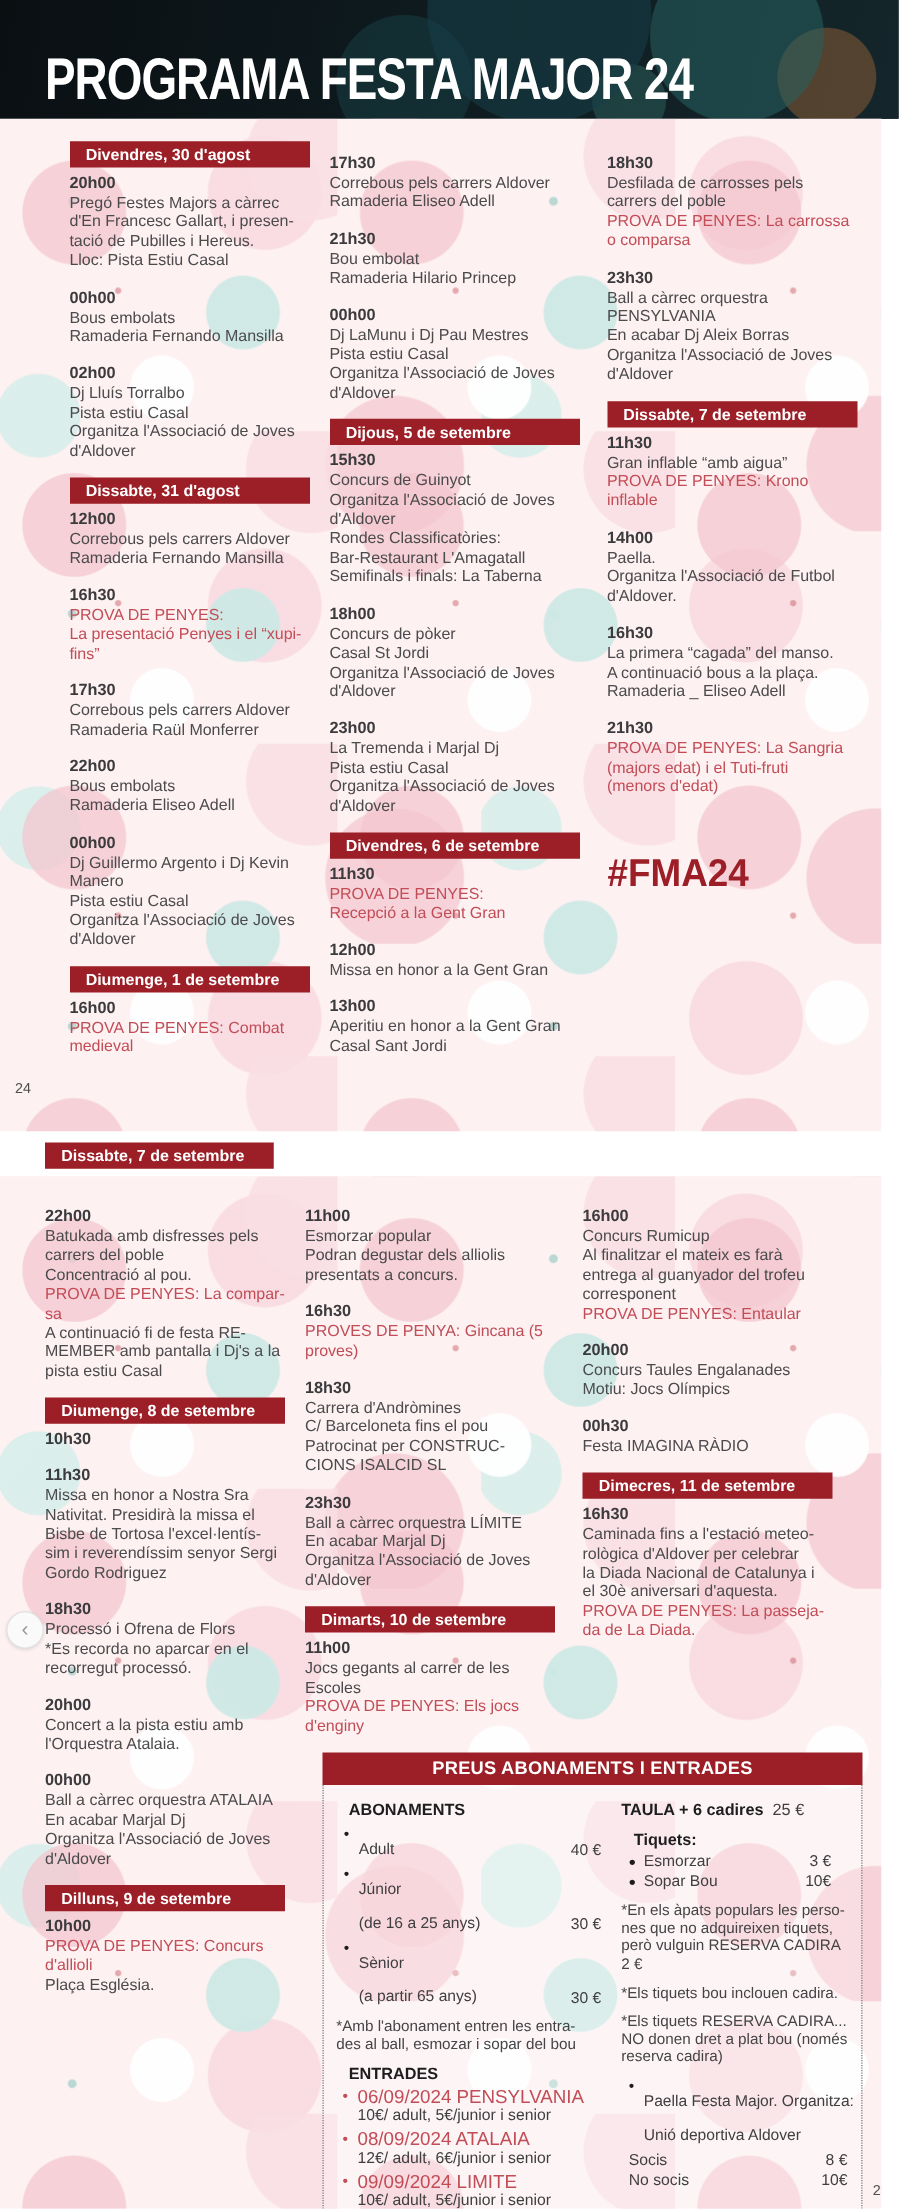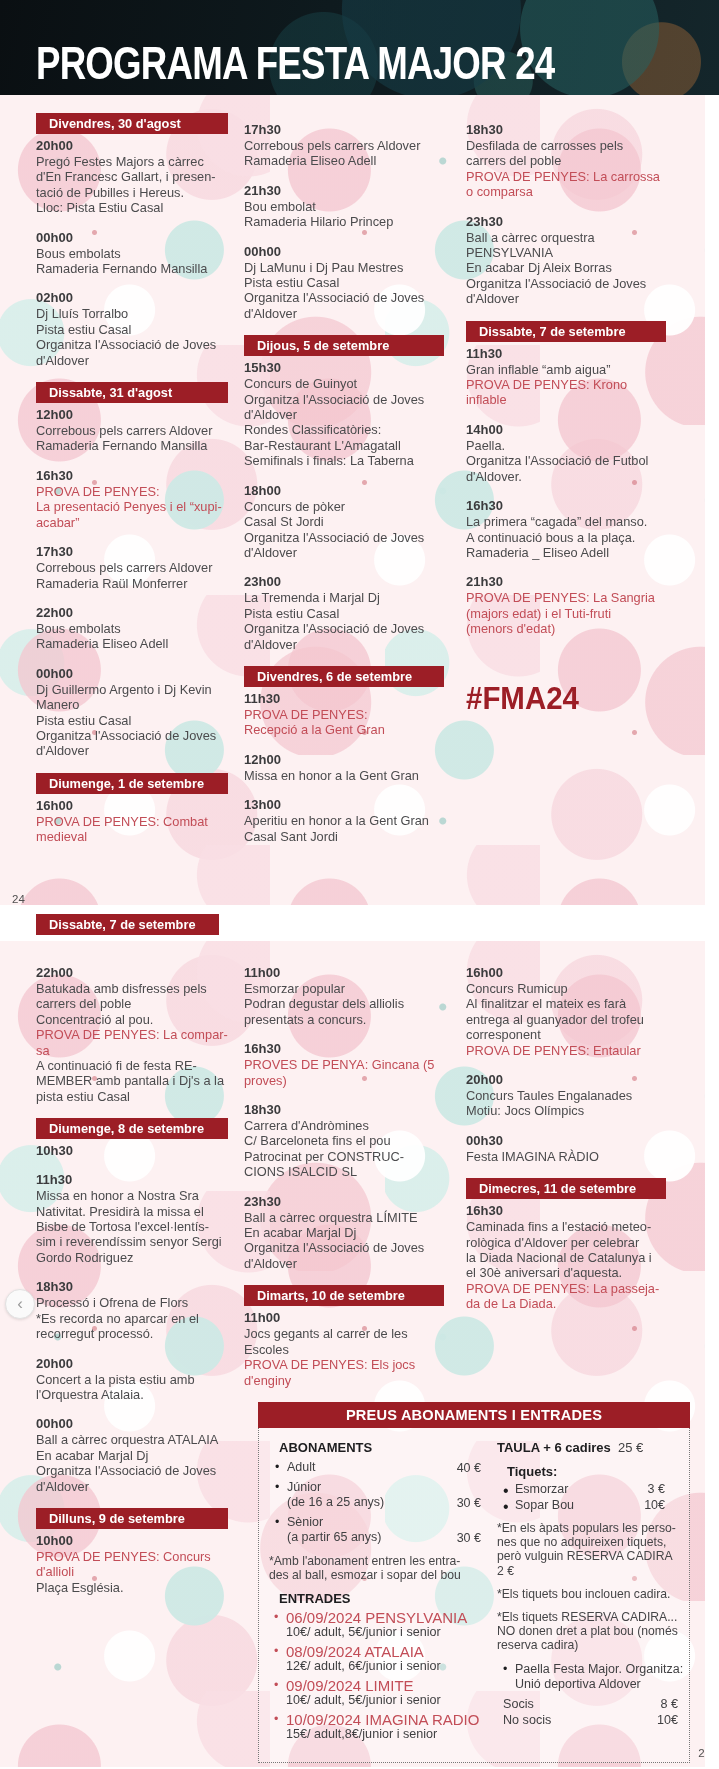--- a/index.html
+++ b/index.html
@@ -29,41 +29,41 @@
       radial-gradient(circle 3px at 35% 55%,rgba(197,80,92,.45) 0 2px,transparent 3px),
       radial-gradient(circle 56px at 82% 84%,rgba(241,185,197,.55) 0 55px,transparent 56px),
       radial-gradient(circle 34px at 8% 72%,rgba(215,238,234,.9) 0 33px,transparent 34px),
       radial-gradient(circle 46px at 55% 18%,rgba(247,212,220,.7) 0 45px,transparent 46px),
       radial-gradient(circle 4px at 15% 20%,rgba(120,190,180,.5) 0 3px,transparent 4px);
     background-size:270px 250px,270px 250px,270px 250px,270px 250px,270px 250px,
       385px 330px,385px 330px,385px 330px,385px 330px;}
 
   .page-body{position:relative;width:705px;overflow:hidden;box-sizing:border-box;
     display:flex;align-items:flex-start;padding:18px 0 0 36px;}
-  .p1body{height:810px;}
+  .p1body{height:810px;justify-content:center;}
   .p2body{height:826px;padding-top:24px;}
   .col{flex:none;box-sizing:border-box;}
   .c1{width:192px;}
   .c2{width:200px;margin-left:16px;}
   .c3{width:200px;margin-left:22px;}
   .p1body .c2,.p1body .c3{padding-top:9px;}
 
   
   .bar{background:#9c1e26;color:#ffffff;font-weight:700;font-size:12.8px;
     line-height:21px;height:21px;padding-left:13px;margin:13px 0 4px 0;white-space:nowrap;overflow:hidden;}
   .col > .bar:first-child{margin-top:0;}
   .event{margin:0 0 14px 0;}
   .time{font-weight:700;font-size:13px;color:#3b3b3d;margin-bottom:1px;}
   .line{font-size:12.8px;line-height:15.4px;color:#4b4b4d;white-space:nowrap;}
   .line.accent{color:#c24d57;}
   .tag{margin:44px 0 0 0;font-size:31px;font-weight:700;color:#9c1e26;
     transform:scaleX(.95);transform-origin:left top;}
 
   .page-num{position:absolute;font-size:11.5px;color:#4f4f4f;}
-  .num-left{left:12px;bottom:0;}
+  .num-left{left:12px;bottom:28px;}
   .num-right{right:-6px;bottom:8px;}
 
   
   .p2top{background:#ffffff;width:719px;padding:9px 0 6px 36px;box-sizing:border-box;}
   .p2top .bar{margin:0;width:183px;box-sizing:border-box;}
 
   
   .nav-prev{position:absolute;left:5px;top:348px;width:28px;height:28px;border-radius:50%;
     background:#fafafa;border:1px solid #e2e2e2;box-shadow:0 1px 3px rgba(0,0,0,.12);
     display:flex;align-items:center;justify-content:center;cursor:pointer;z-index:5;}
@@ -73,21 +73,21 @@
   .prices{width:432px;margin:11px 0 0 14px;position:relative;z-index:2;}
   .prices-header{background:#9c1e26;color:#fff;font-weight:700;font-size:14.6px;
     text-align:center;line-height:26px;height:26px;letter-spacing:.2px;white-space:nowrap;}
   .prices-bodyx{border:1.6px dotted #777;border-top:none;display:flex;
     padding:10px 10px 16px 10px;background:rgba(255,255,255,.25);}
   .pcol-left{width:212px;flex:none;}
   .pcol-right{flex:1;padding-left:16px;}
   .ptitle{font-weight:700;font-size:13px;color:#1d1d1f;margin:2px 10px 3px;}
   .pli{display:flex;align-items:flex-end;position:relative;padding-left:18px;margin:5px 0;}
   .pli::before{content:"•";position:absolute;left:6px;top:0;color:#1d1d1f;font-size:12.5px;}
-  .pli .pline{font-size:12.5px;line-height:15px;color:#3f3f41;white-space:nowrap;}
+  .pli .pline{font-size:12.5px;line-height:15px;color:#3f3f41;white-space:nowrap;margin-top:12px;}
   .pli-price{margin-left:auto;font-size:12.5px;color:#3f3f41;white-space:nowrap;}
   .pnote{margin:9px 0 2px;}
   .pnote .pline{font-size:12.2px;line-height:14.2px;color:#454547;white-space:nowrap;}
   .eli{position:relative;padding-left:17px;margin:4px 0;}
   .eli::before{content:"•";position:absolute;left:5px;top:0;color:#c24d57;font-size:12.5px;}
   .ename{font-size:15px;line-height:15px;color:#c24d57;white-space:nowrap;}
   .eprice{font-size:12.6px;line-height:15px;color:#3f3f41;white-space:nowrap;}
   .taula-row{font-size:13px;color:#3f3f41;margin:2px 0 4px;white-space:nowrap;}
   .taula-row b{color:#1d1d1f;}
   .trow{display:flex;width:150px;margin:2px 0;padding-left:18px;position:relative;}
@@ -140,21 +140,21 @@
     <div class="lines">
           <div class="line">Correbous pels carrers Aldover</div>
           <div class="line">Ramaderia Fernando Mansilla</div>
         </div>
   </div>
       <div class="event">
     <div class="time">16h30</div>
     <div class="lines">
           <div class="line accent">PROVA DE PENYES:</div>
           <div class="line accent">La presentació Penyes i el “xupi-</div>
-          <div class="line accent">acabar”</div>
+          <div class="line accent">fins”</div>
         </div>
   </div>
       <div class="event">
     <div class="time">17h30</div>
     <div class="lines">
           <div class="line">Correbous pels carrers Aldover</div>
           <div class="line">Ramaderia Raül Monferrer</div>
         </div>
   </div>
       <div class="event">

